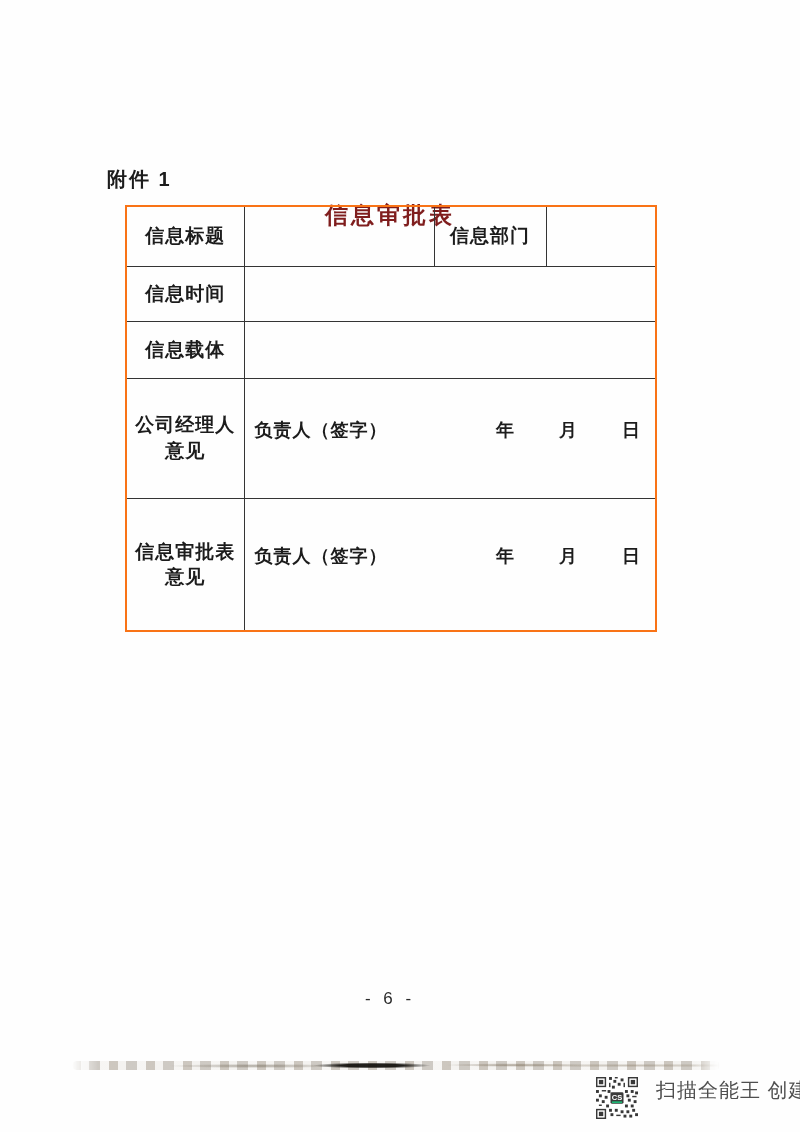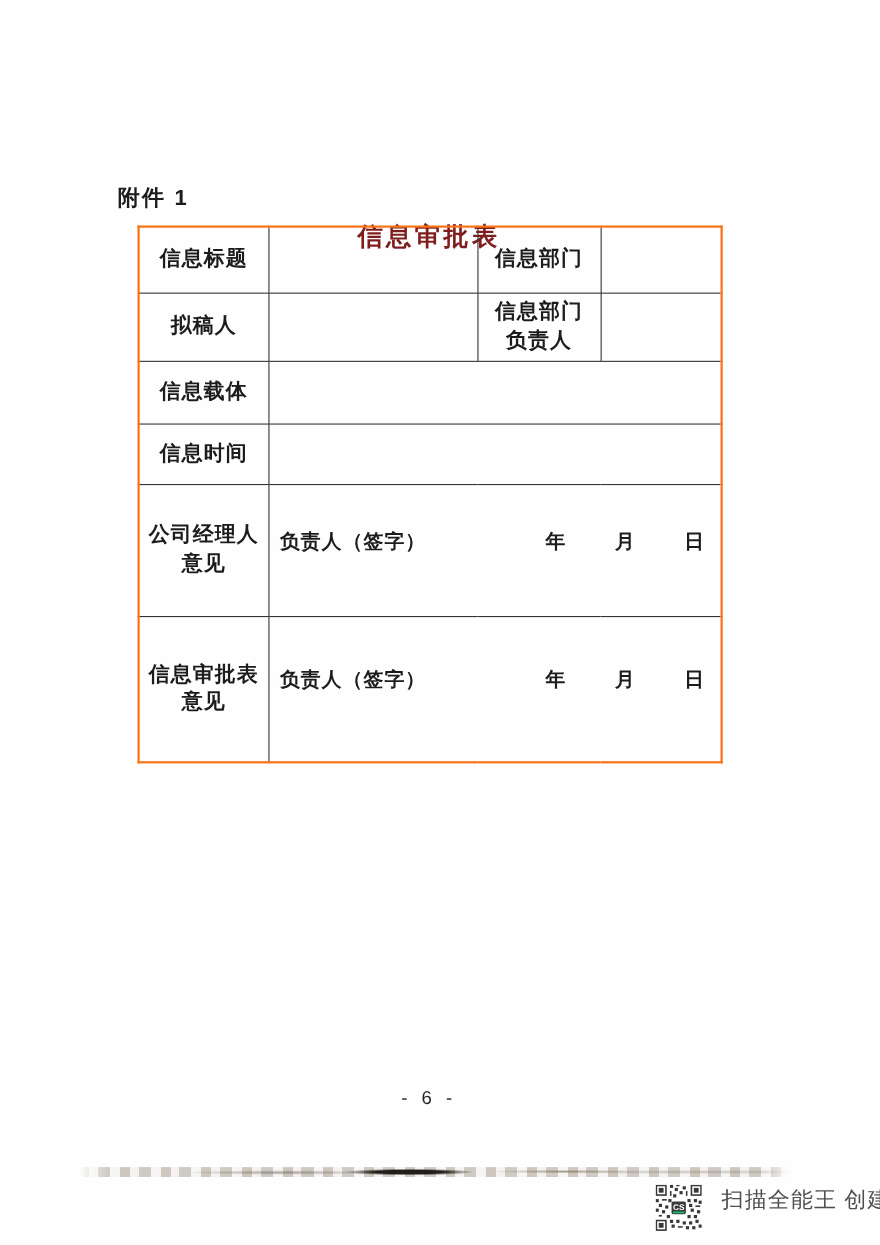--- a/index.html
+++ b/index.html
@@ -85,33 +85,26 @@
       <col style="width:112px">
         <col style="width:110px">
     </colgroup>
     <tbody>
       <tr style="height:60px">
         <td class="label-cell">信息标题</td>
         <td class="blank-cell"></td>
         <td class="label-cell">信息部门</td>
         <td class="blank-cell"></td>
       </tr>
-      <tr style="height:62px">
-        <td class="label-cell">拟稿人</td>
-        <td class="blank-cell"></td>
-        <td class="label-cell">信息部门
-负责人</td>
-        <td class="blank-cell"></td>
+      <tr style="height:55px">
+        <td class="label-cell">信息时间</td>
+        <td class="blank-cell" colspan="3"></td>
       </tr>
       <tr style="height:57px">
         <td class="label-cell">信息载体</td>
-        <td class="blank-cell" colspan="3"></td>
-      </tr>
-      <tr style="height:55px">
-        <td class="label-cell">信息时间</td>
         <td class="blank-cell" colspan="3"></td>
       </tr>
       <tr style="height:120px">
         <td class="label-cell">公司经理人
 意见</td>
         <td class="opinion-cell" colspan="3">
           <div class="sign-line">
             <span>负责人（签字）</span>
             <span class="sign-date">
               <span>年</span>

